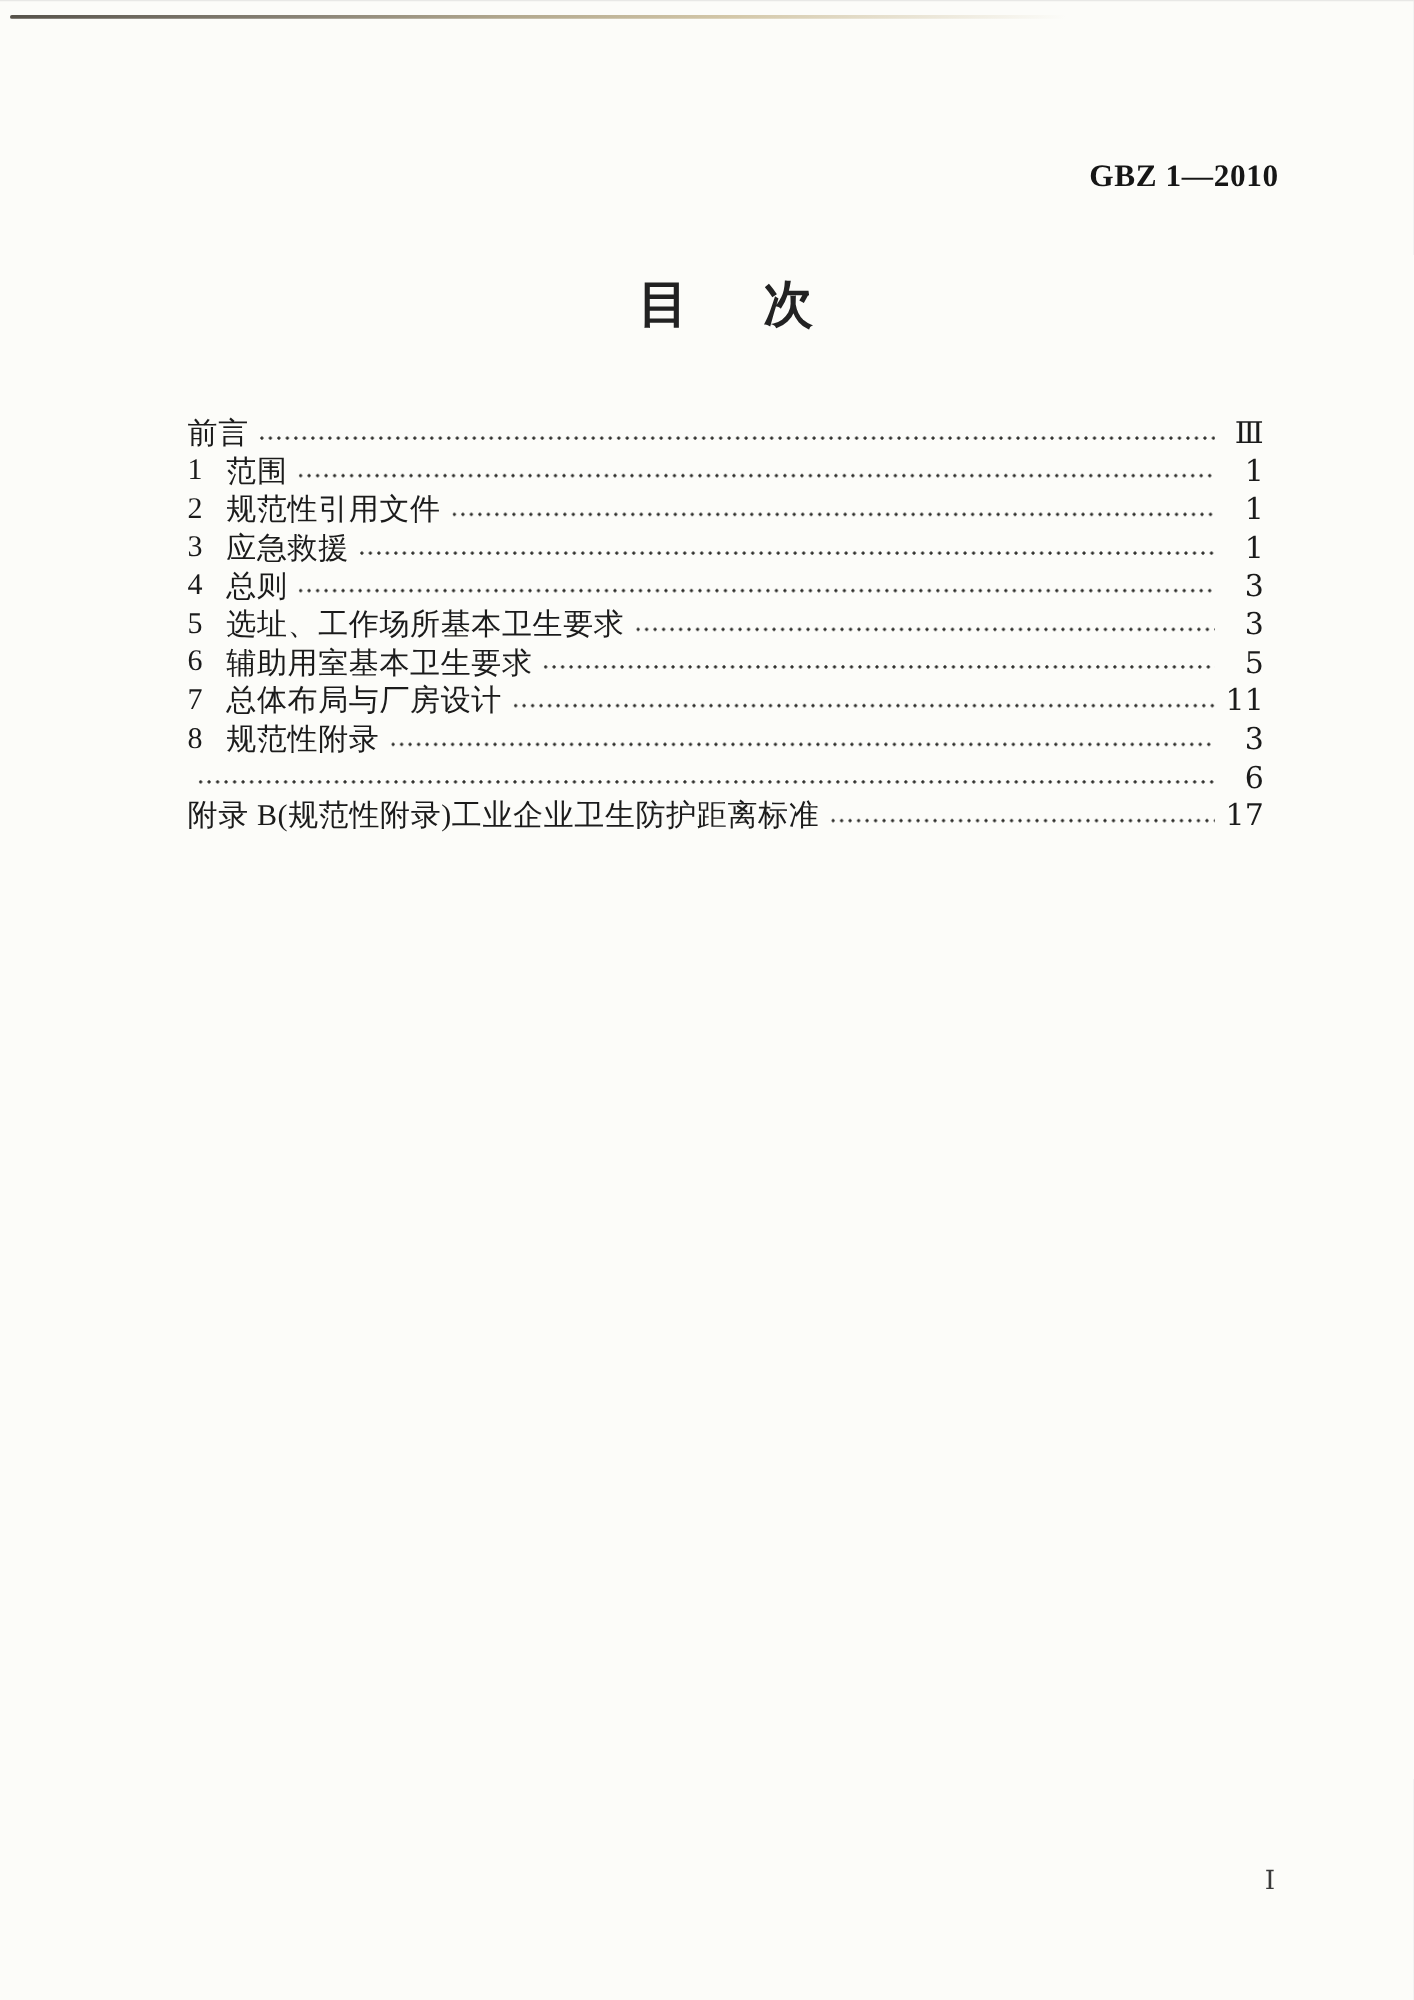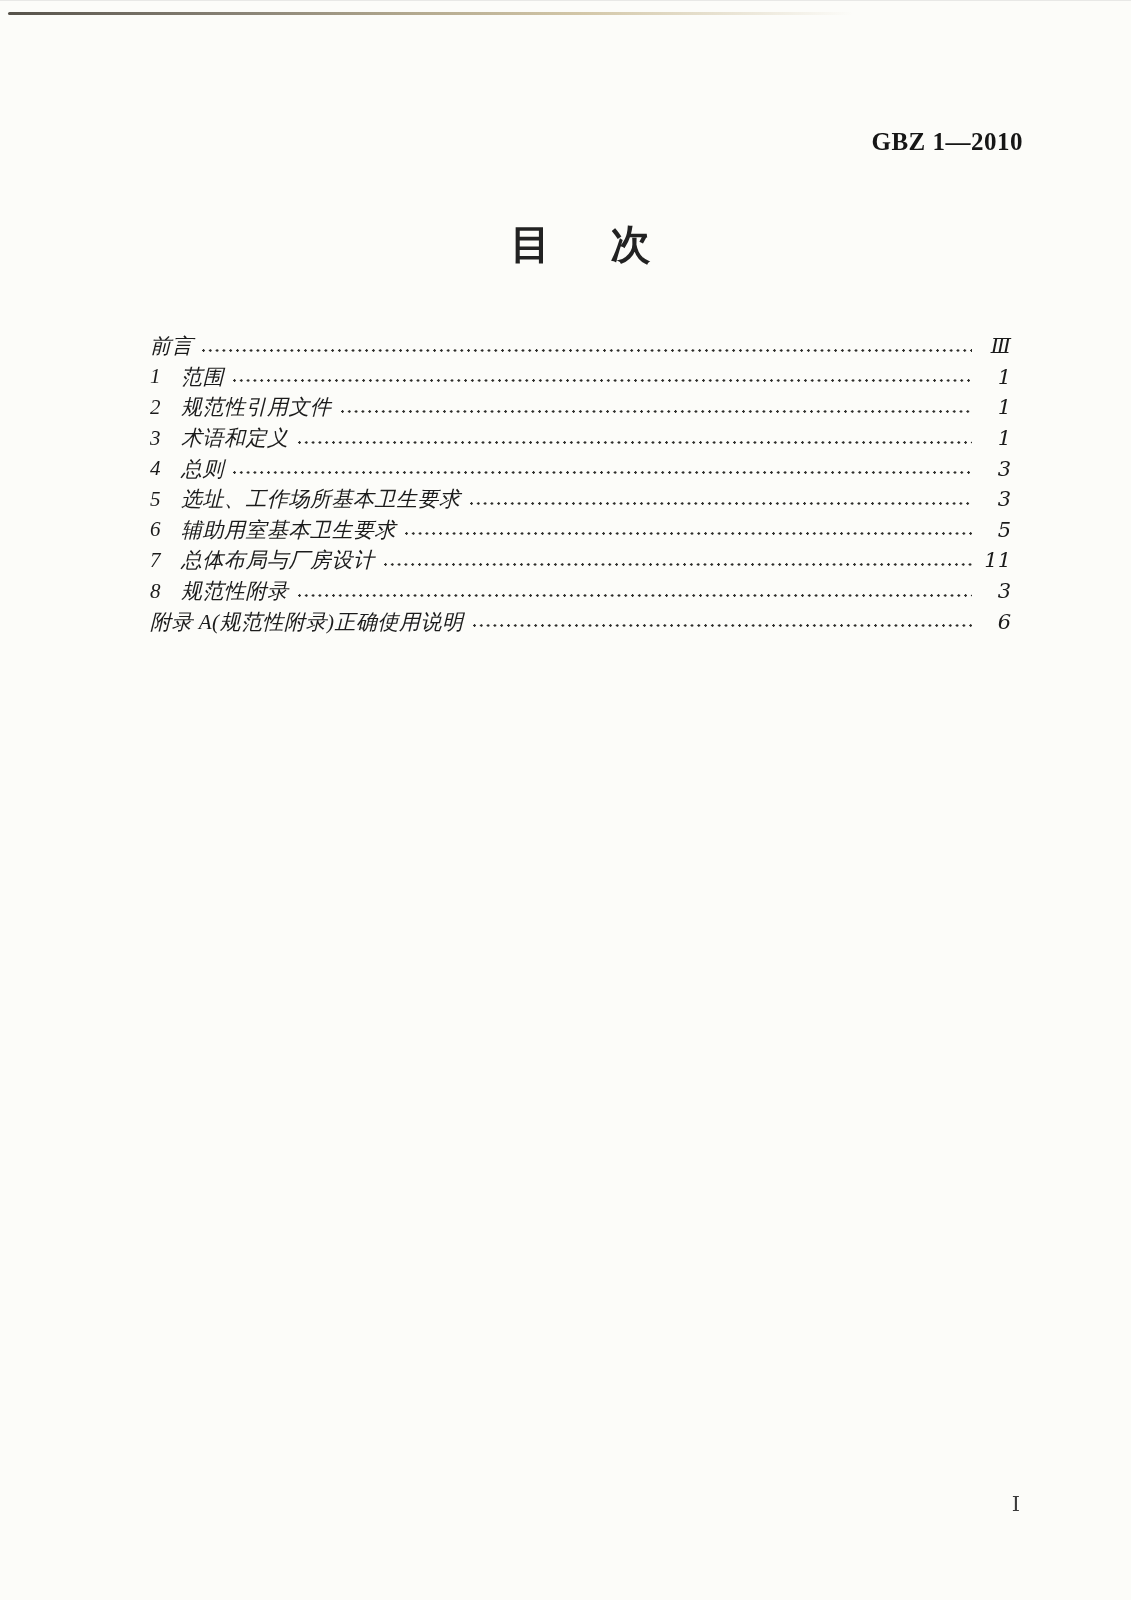--- a/index.html
+++ b/index.html
@@ -53,23 +53,22 @@
     font-weight: bold;
     color: #222;
     font-family: "DejaVu Sans", "Liberation Sans", sans-serif;
   }
 
   .toc {
     position: absolute;
     top: 330px;
     left: 150px;
     width: 861px;
-    font-size: 21px;
+    font-size: 24px;
     color: #1b1b1b;
-    font-style: italic;
   }
 
   .toc-row {
     display: flex;
     align-items: center;
     height: 30.6px;
     white-space: nowrap;
   }
 
   .toc-num {
@@ -140,21 +139,21 @@
 
     <div class="toc-row">
       <span class="toc-num">2</span>
       <span class="toc-label">规范性引用文件</span>
       <span class="toc-leader"></span>
       <span class="toc-page">1</span>
     </div>
 
     <div class="toc-row">
       <span class="toc-num">3</span>
-      <span class="toc-label">术语和定义</span>
+      <span class="toc-label">应急救援</span>
       <span class="toc-leader"></span>
       <span class="toc-page">1</span>
     </div>
 
     <div class="toc-row">
       <span class="toc-num">4</span>
       <span class="toc-label">总则</span>
       <span class="toc-leader"></span>
       <span class="toc-page">3</span>
     </div>
@@ -182,23 +181,28 @@
 
     <div class="toc-row">
       <span class="toc-num">8</span>
       <span class="toc-label">规范性附录</span>
       <span class="toc-leader"></span>
       <span class="toc-page">3</span>
     </div>
 
     <div class="toc-row">
 
-      <span class="toc-label">附录 A(规范性附录)正确使用说明</span>
       <span class="toc-leader"></span>
       <span class="toc-page">6</span>
     </div>
 
+    <div class="toc-row">
+
+      <span class="toc-label">附录 B(规范性附录)工业企业卫生防护距离标准</span>
+      <span class="toc-leader"></span>
+      <span class="toc-page">17</span>
+    </div>
 
   </div>
 
   <div class="footer-page-num">Ⅰ</div>
 
 </div>
 
 </body></html>

